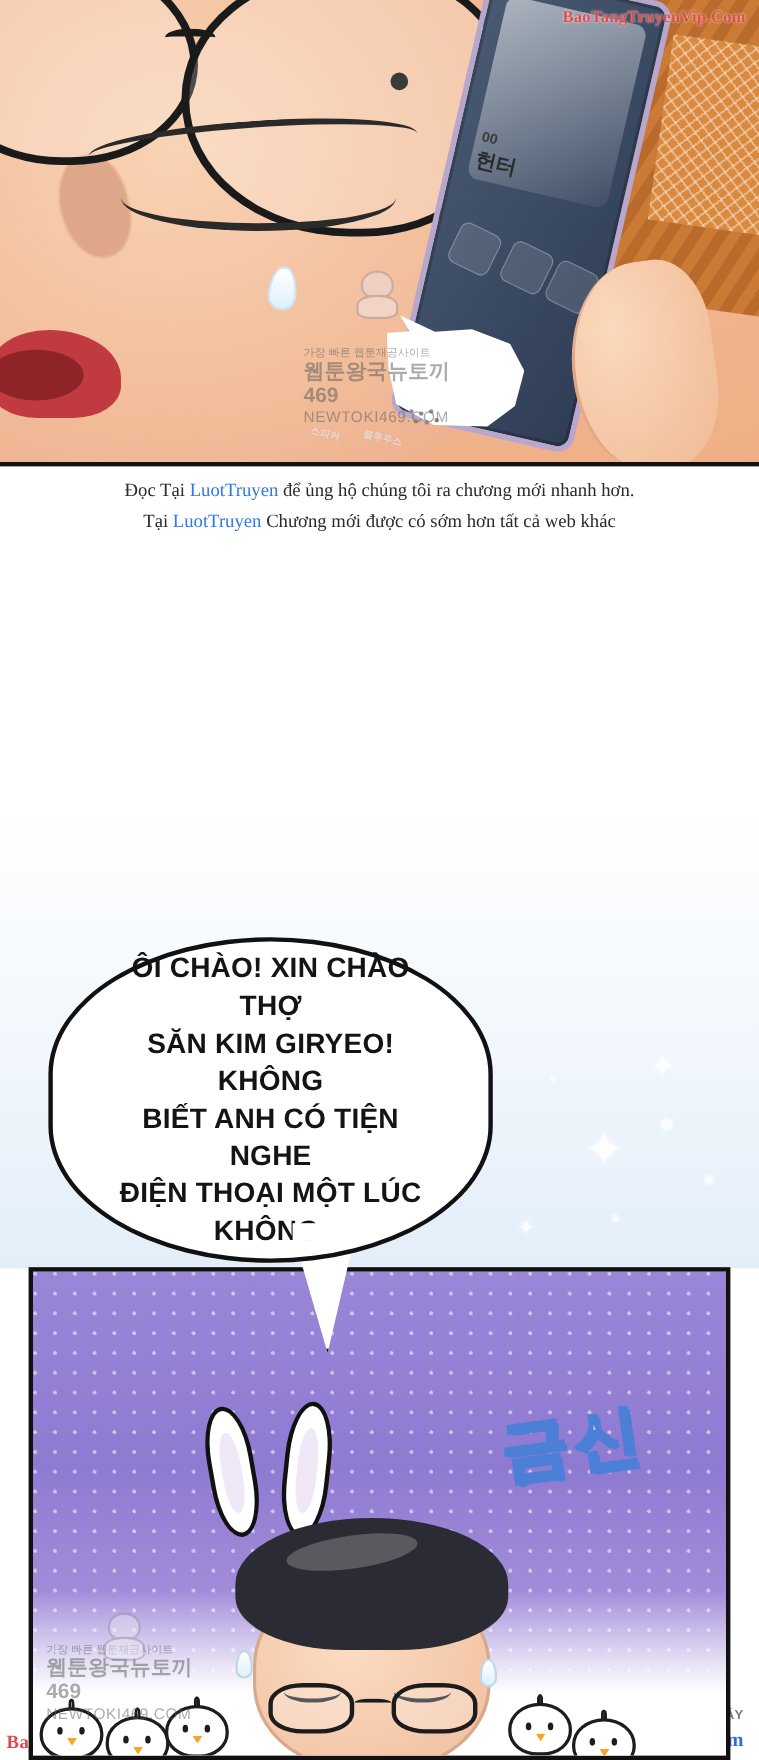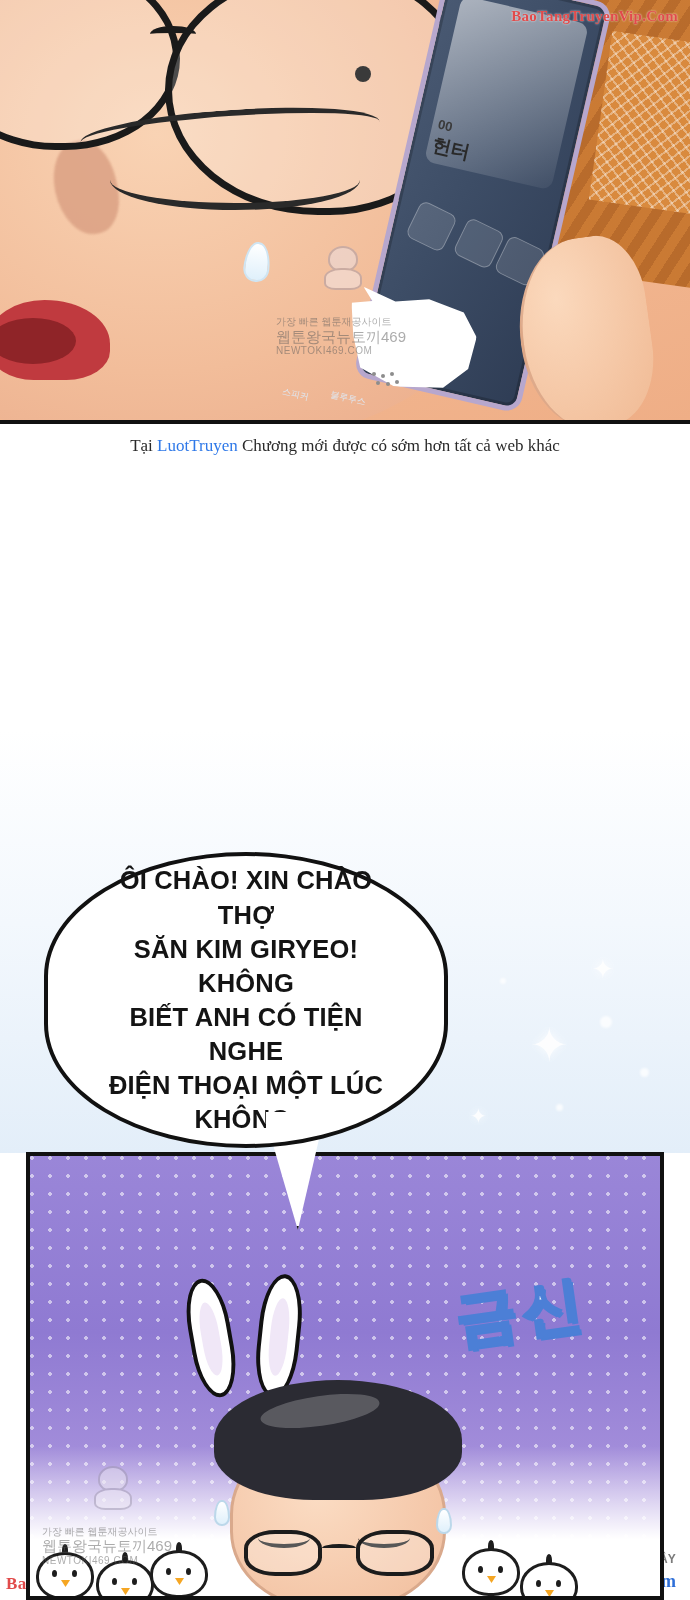--- a/index.html
+++ b/index.html
@@ -167,22 +167,22 @@
     color: #7b7b7b; letter-spacing: .2px;
   }
 
   
   .newtoki {
     position: absolute; width: 150px; opacity: .5;
     font-family: "Liberation Sans", sans-serif; color: #5a5a5a; text-align: left;
     line-height: 1.15;
   }
   .newtoki .l1 { font-size: 10px; }
-  .newtoki .l2 { font-size: 15px; font-weight: 400; }
-  .newtoki .l3 { font-size: 10px; letter-spacing: .5px; }
+  .newtoki .l2 { font-size: 19px; font-weight: 700; }
+  .newtoki .l3 { font-size: 14px; letter-spacing: .5px; }
   .newtoki-mascot {
     position: absolute; width: 42px; height: 44px;
     opacity: .45;
   }
   .nt-m-head {
     position: absolute; left: 6px; top: 0; width: 30px; height: 26px;
     background: #e9e4ef; border: 2px solid #9a93a8; border-radius: 50% 50% 45% 45%;
   }
   .nt-m-body {
     position: absolute; left: 2px; top: 22px; width: 38px; height: 22px;
@@ -416,20 +416,23 @@
     </div>
     <div class="newtoki-mascot" style="left:322px; top:246px;">
       <div class="nt-m-head"></div>
         <div class="nt-m-body"></div>
     </div>
 
     <div class="wm-top-right">BaoTangTruyenVip.Com</div>
   </div>
 
   <div class="banner">
+    <div class="banner-line2">
+      <span>Đọc Tại </span><span class="hl">LuotTruyen</span><span> để ủng hộ chúng tôi ra chương mới nhanh hơn.</span>
+    </div>
     <div class="banner-line3">
       <span>Tại </span><span class="hl">LuotTruyen</span><span> Chương mới được có sớm hơn tất cả web khác</span>
     </div>
   </div>
 
   <div class="gap-area">
     <div class="sparkle" style="left:530px; top:470px; font-size:46px;">✦</div>
     <div class="sparkle" style="left:592px; top:406px; font-size:26px;">✦</div>
     <div class="sparkle" style="left:470px; top:556px; font-size:20px;">✦</div>
     <div class="soft-dot" style="left:600px; top:468px; width:12px; height:12px;"></div>

